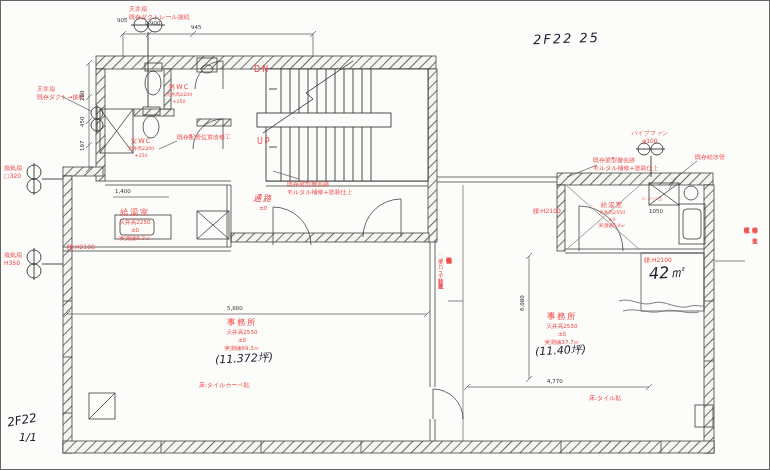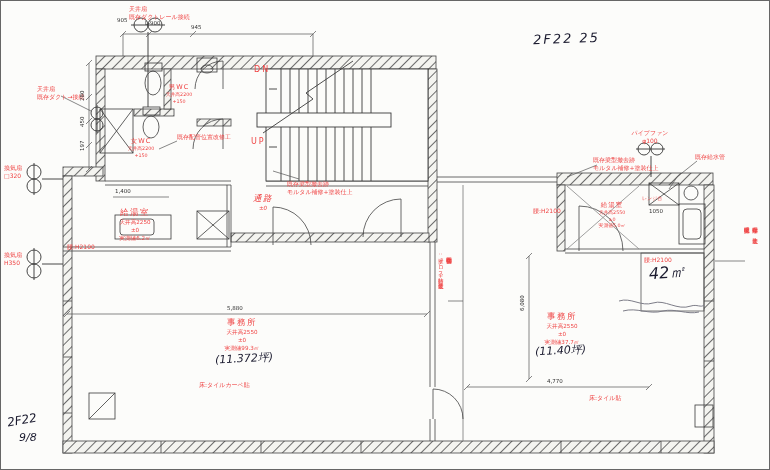--- a/index.html
+++ b/index.html
@@ -242,24 +242,24 @@
 
   <div class="lbl note" style="left:66px;top:242px;">腰:H2100</div>
   <div class="lbl note" style="left:532px;top:206px;">腰:H2100</div>
   <div class="lbl note" style="left:643px;top:255px;">腰:H2100</div>
 
   <div class="lbl hw" style="left:648px;top:262px;font-size:16px;transform:rotate(-4deg);">42㎡</div>
 
   <div class="lbl hw" style="left:532px;top:30px;font-size:13px;letter-spacing:2px;transform:rotate(-2deg);">2F22 25</div>
 
   <div class="lbl hw" style="left:6px;top:412px;font-size:12px;transform:rotate(-10deg);">2F22</div>
-  <div class="lbl hw" style="left:18px;top:430px;font-size:11px;">9/8</div>
+  <div class="lbl hw" style="left:18px;top:430px;font-size:11px;">1/1</div>
 
   <div class="lbl stair-lbl" style="left:253px;top:64px;text-align:center;">DN</div>
-  <div class="lbl stair-lbl" style="left:250px;top:136px;">UP</div>
+  <div class="lbl stair-lbl" style="left:256px;top:136px;">UP</div>
 
   <div class="lbl dim" style="left:116px;top:16px;">905</div>
   <div class="lbl dim" style="left:144px;top:19px;">L-900</div>
   <div class="lbl dim" style="left:190px;top:23px;">945</div>
   <div class="lbl dim rot90" style="left:78px;top:100px;">280</div>
   <div class="lbl dim rot90" style="left:78px;top:126px;">450</div>
   <div class="lbl dim rot90" style="left:78px;top:150px;">197</div>
   <div class="lbl dim" style="left:114px;top:187px;">1,400</div>
   <div class="lbl dim" style="left:226px;top:304px;">5,880</div>
   <div class="lbl dim" style="left:546px;top:377px;">4,770</div>

